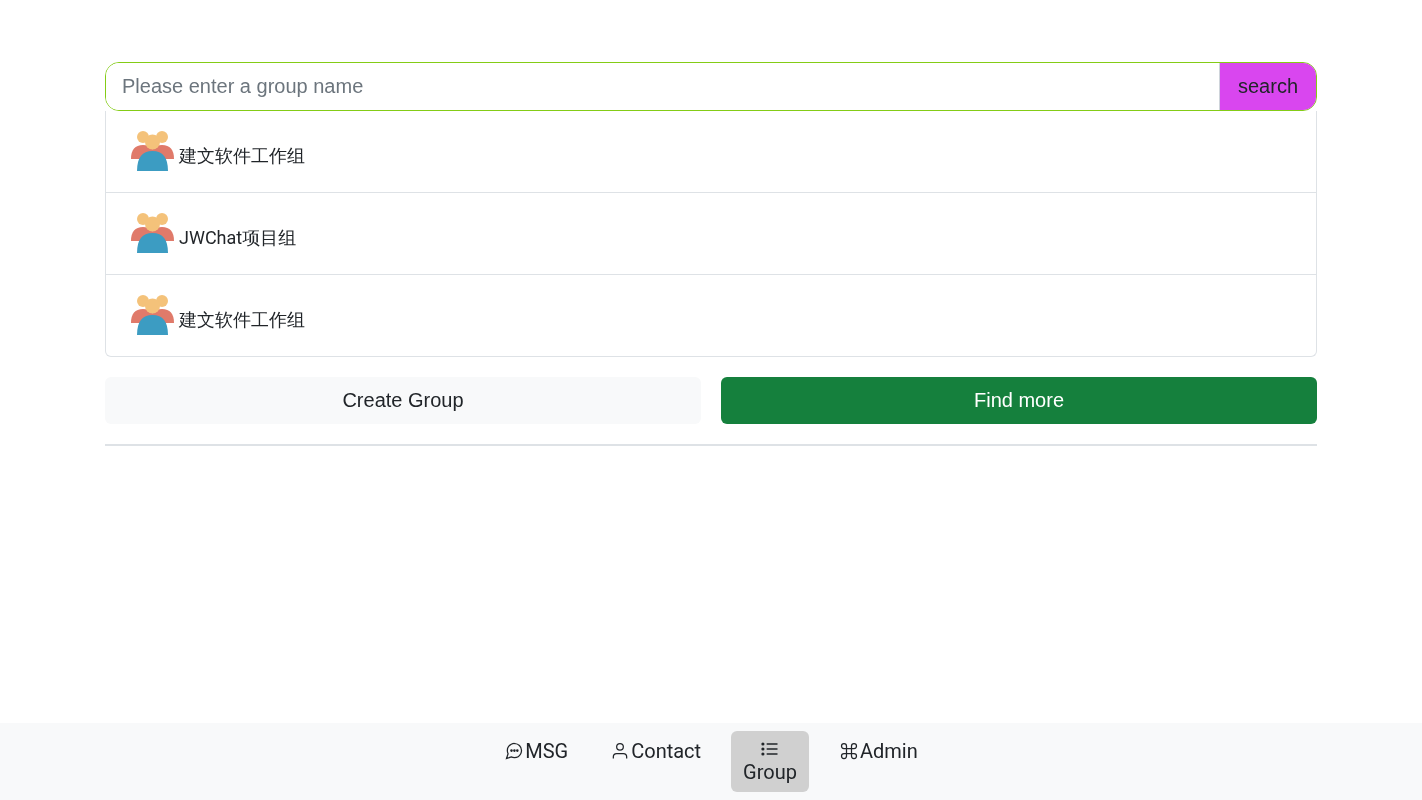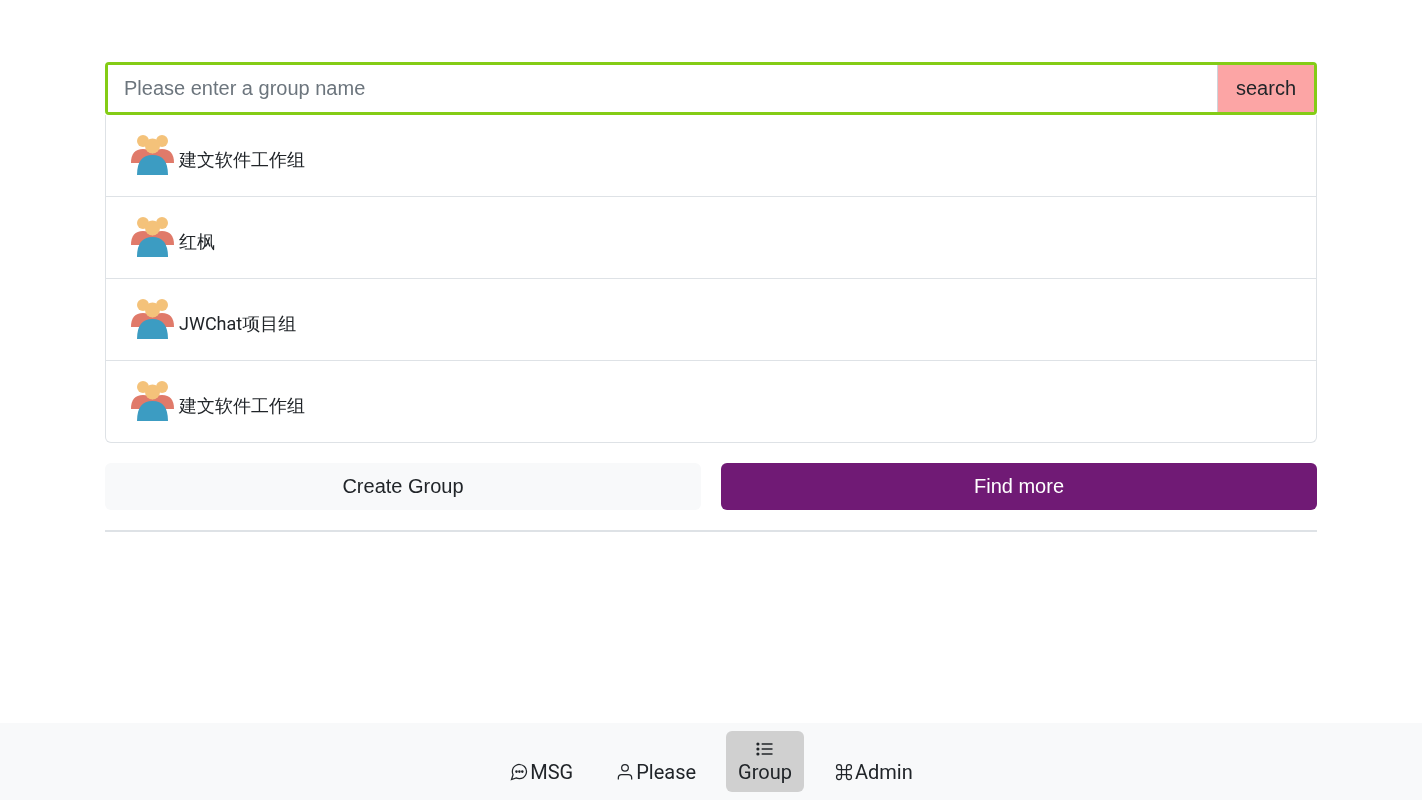--- a/index.html
+++ b/index.html
@@ -15,40 +15,40 @@
       height: 800px;
       position: relative;
     }
     .container {
       max-width: 1212px;
       margin: 0 auto;
       padding: 62px 0 0 0;
     }
     .search-row {
       display: flex;
-      border: 3px solid #84cc16;
-      border-radius: 4px;
+      border: 1px solid #84cc16;
+      border-radius: 14px;
       overflow: hidden;
       gap: 8px;
     }
     .search-input {
       flex: 1;
       padding: 12px 16px;
       border: none;
       outline: none;
       font-size: 20px;
       color: #495057;
     }
     .search-input::placeholder {
       color: #6c757d;
       font-size: 20px;
     }
     .search-button {
       padding: 12px 18px;
-      background: #fca5a5;
+      background: #d946ef;
       border: none;
       border-left: 1px solid #ced4da;
       font-size: 20px;
       color: #212529;
       cursor: pointer;
     }
     .group-list {
       border: 1px solid #dee2e6;
       border-top: none;
       border-radius: 0 0 6px 6px;
@@ -86,37 +86,37 @@
       font-size: 20px;
       border: none;
       border-radius: 6px;
       cursor: pointer;
     }
     .create-button {
       background: #f8f9fa;
       color: #212529;
     }
     .find-button {
-      background: #701a75;
+      background: #15803d;
       color: #fff;
     }
     .divider {
       height: 2px;
       background: #dee2e6;
       margin-top: 20px;
     }
     .bottom-nav {
       position: absolute;
       bottom: 0;
       left: 0;
       right: 0;
       background: #f8f9fa;
       display: flex;
       justify-content: center;
-      align-items: flex-end;
+      align-items: flex-start;
       padding: 8px 0;
       gap: 18px;
     }
     .nav-item {
       display: flex;
       align-items: center;
       gap: 1px;
       padding: 8px 12px;
       font-size: 20px;
       color: #212529;
@@ -148,33 +148,20 @@
         <svg viewBox="0 0 53 45" width="53" height="45">
           <circle cx="17" cy="8" r="6" fill="#f4c27a"></circle>
           <circle cx="36" cy="8" r="6" fill="#f4c27a"></circle>
           <path d="M 5 30 Q 5 16 17 16 Q 29 16 29 30 Z" fill="#e07a6a"></path>
           <path d="M 24 30 Q 24 16 36 16 Q 48 16 48 30 Z" fill="#e07a6a"></path>
           <circle cx="26.5" cy="13" r="7.5" fill="#f4c27a"></circle>
           <path d="M 11 42 Q 11 22 26.5 22 Q 42 22 42 42 Z" fill="#3c9cc2"></path>
         </svg>
       </span>
       <span class="group-name">建文软件工作组</span>
-    </div>
-    <div class="group-item">
-      <span class="group-icon">
-        <svg viewBox="0 0 53 45" width="53" height="45">
-          <circle cx="17" cy="8" r="6" fill="#f4c27a"></circle>
-          <circle cx="36" cy="8" r="6" fill="#f4c27a"></circle>
-          <path d="M 5 30 Q 5 16 17 16 Q 29 16 29 30 Z" fill="#e07a6a"></path>
-          <path d="M 24 30 Q 24 16 36 16 Q 48 16 48 30 Z" fill="#e07a6a"></path>
-          <circle cx="26.5" cy="13" r="7.5" fill="#f4c27a"></circle>
-          <path d="M 11 42 Q 11 22 26.5 22 Q 42 22 42 42 Z" fill="#3c9cc2"></path>
-        </svg>
-      </span>
-      <span class="group-name">红枫</span>
     </div>
     <div class="group-item">
       <span class="group-icon">
         <svg viewBox="0 0 53 45" width="53" height="45">
           <circle cx="17" cy="8" r="6" fill="#f4c27a"></circle>
           <circle cx="36" cy="8" r="6" fill="#f4c27a"></circle>
           <path d="M 5 30 Q 5 16 17 16 Q 29 16 29 30 Z" fill="#e07a6a"></path>
           <path d="M 24 30 Q 24 16 36 16 Q 48 16 48 30 Z" fill="#e07a6a"></path>
           <circle cx="26.5" cy="13" r="7.5" fill="#f4c27a"></circle>
           <path d="M 11 42 Q 11 22 26.5 22 Q 42 22 42 42 Z" fill="#3c9cc2"></path>
@@ -217,21 +204,21 @@
     </span>
     <span>MSG</span>
   </div>
   <div class="nav-item">
     <span class="nav-icon">
       <svg viewBox="0 0 24 24" width="20" height="20" fill="none" stroke="#212529" stroke-width="1.5">
         <path d="M20 21v-2a4 4 0 0 0-4-4H8a4 4 0 0 0-4 4v2"></path>
         <circle cx="12" cy="7" r="4"></circle>
       </svg>
     </span>
-    <span>Please</span>
+    <span>Contact</span>
   </div>
   <div class="nav-item active">
     <span class="nav-icon">
       <svg viewBox="0 0 24 24" width="20" height="20" fill="none" stroke="#212529" stroke-width="1.8">
         <line x1="8" y1="6" x2="21" y2="6"></line>
         <line x1="8" y1="12" x2="21" y2="12"></line>
         <line x1="8" y1="18" x2="21" y2="18"></line>
         <circle cx="3.5" cy="6" r="1" fill="#212529"></circle>
         <circle cx="3.5" cy="12" r="1" fill="#212529"></circle>
         <circle cx="3.5" cy="18" r="1" fill="#212529"></circle>

